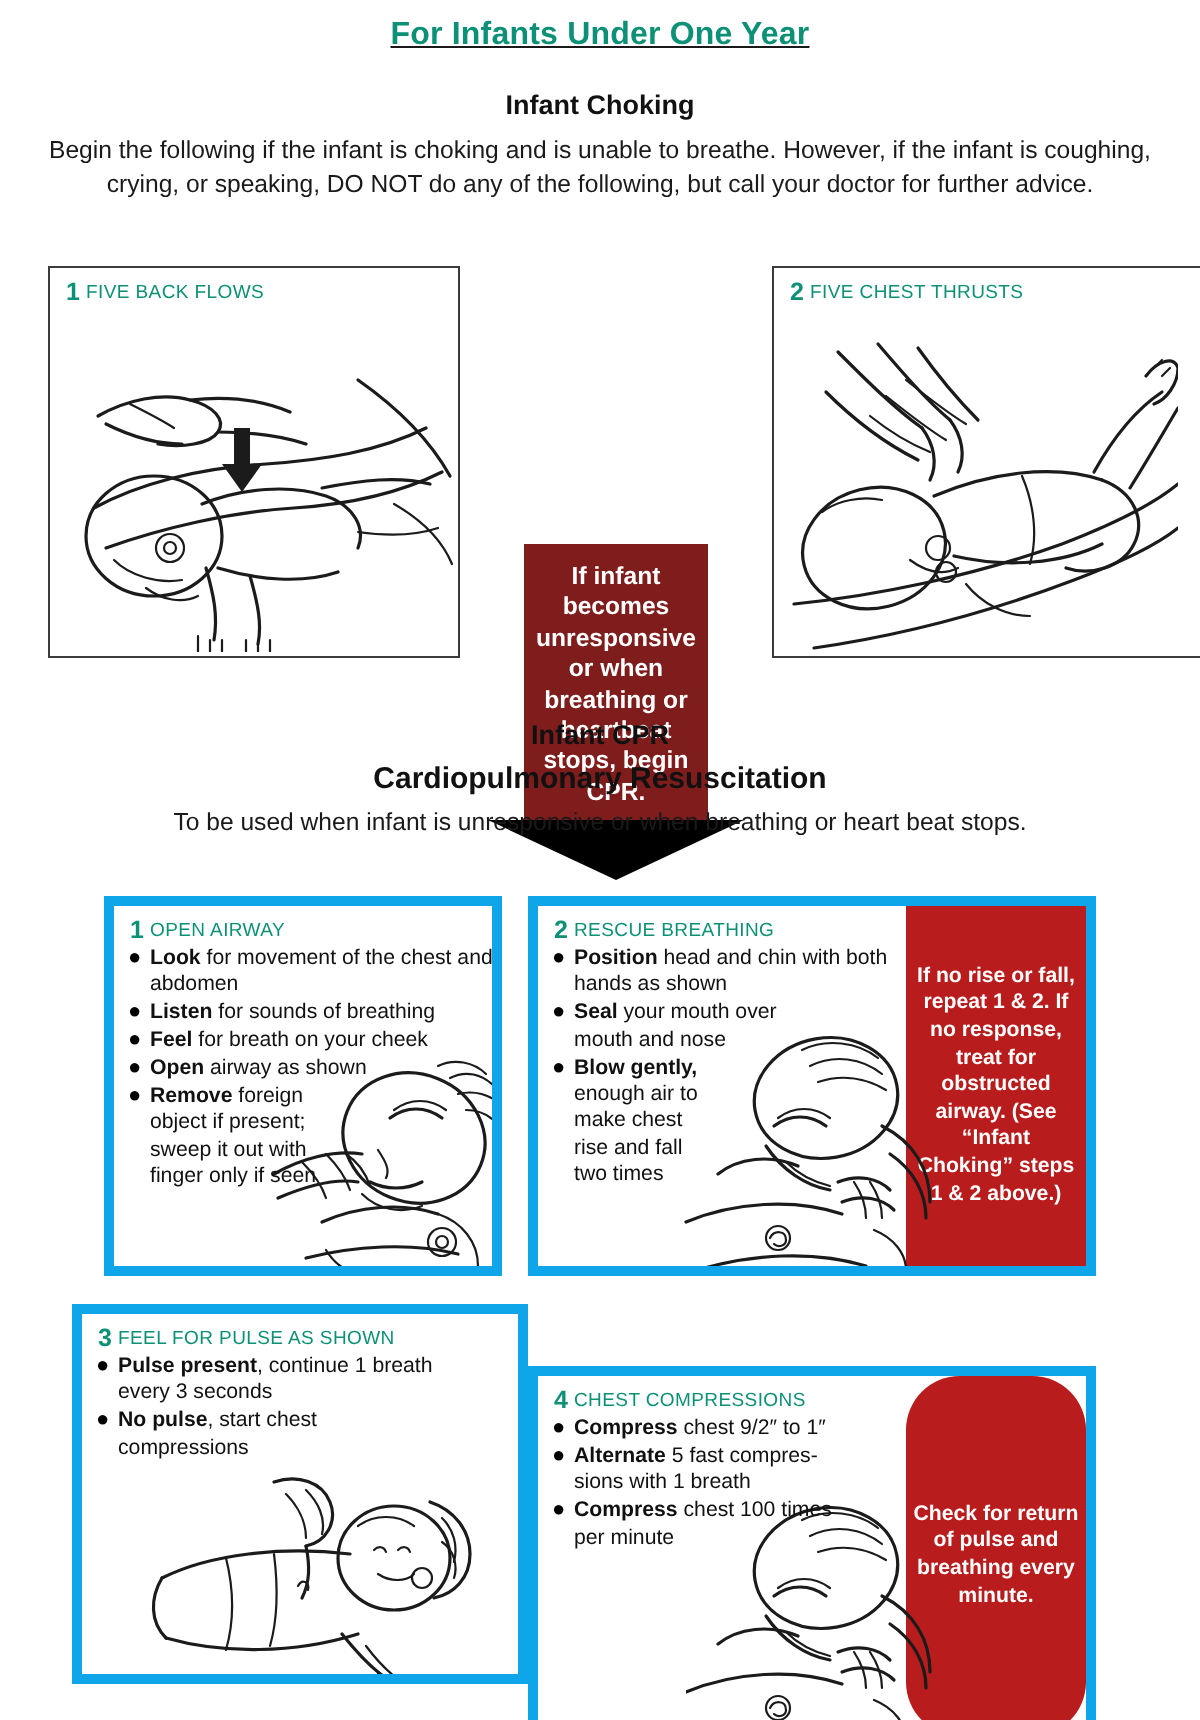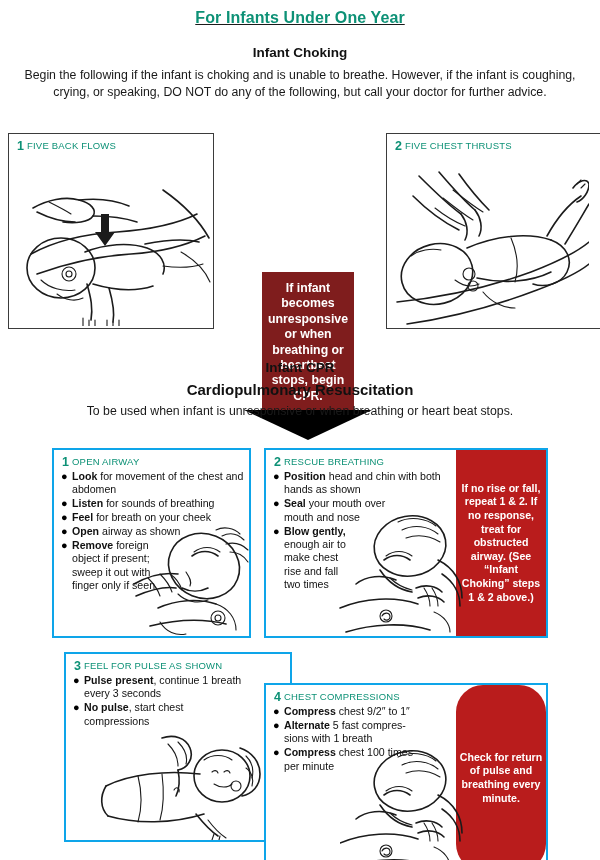--- a/index.html
+++ b/index.html
@@ -49,21 +49,21 @@
     position: absolute;
     left: 8px; top: 133px;
     width: 584px; height: 196px;
   }
   .photo-box {
     position: absolute;
     border: 1px solid #3b3b3b;
     background: #fff;
     overflow: hidden;
   }
-  .box-left  { left: 0px;   top: 0; width: 206px; height: 196px; }
+  .box-left  { left: 16px;   top: 0; width: 206px; height: 196px; }
   .box-right { left: 378px; top: 0; width: 246px; height: 196px; }
 
   .panel-label {
     position: absolute;
     left: 8px; top: 5px;
     font-size: 9.5px;
     font-weight: normal;
     color: #0d9176;
     letter-spacing: .2px;
     white-space: nowrap;
@@ -136,27 +136,27 @@
   
   .cpr-head { position: absolute; left: 0; top: 360px; width: 600px; }
   .cpr-head .section-title { margin-bottom: 6px; }
   .cpr-head .section-sub   { margin-bottom: 4px; }
 
   
   .cpr-grid { position: absolute; left: 0; top: 0; width: 600px; height: 860px; }
 
   .cpr-cell {
     position: absolute;
-    border: 2px solid #0ea5e9;
+    border: 5px solid #0ea5e9;
     background: #fff;
     overflow: hidden;
   }
   .cell-1 { left: 52px;  top: 448px; width: 199px; height: 190px; }
   .cell-2 { left: 264px; top: 448px; width: 284px; height: 190px; }
-  .cell-3 { left: 64px;  top: 652px; width: 228px; height: 190px; }
+  .cell-3 { left: 36px;  top: 652px; width: 228px; height: 190px; }
   .cell-4 { left: 264px; top: 652px; width: 284px; height: 190px; margin-top: 31px; }
 
   .cell-inner { position: relative; width: 100%; height: 100%; }
 
   .black-side {
     position: absolute;
     right: 0; top: 0; bottom: 0;
     width: 90px;
     background: #b91c1c;
     color: #fff;

